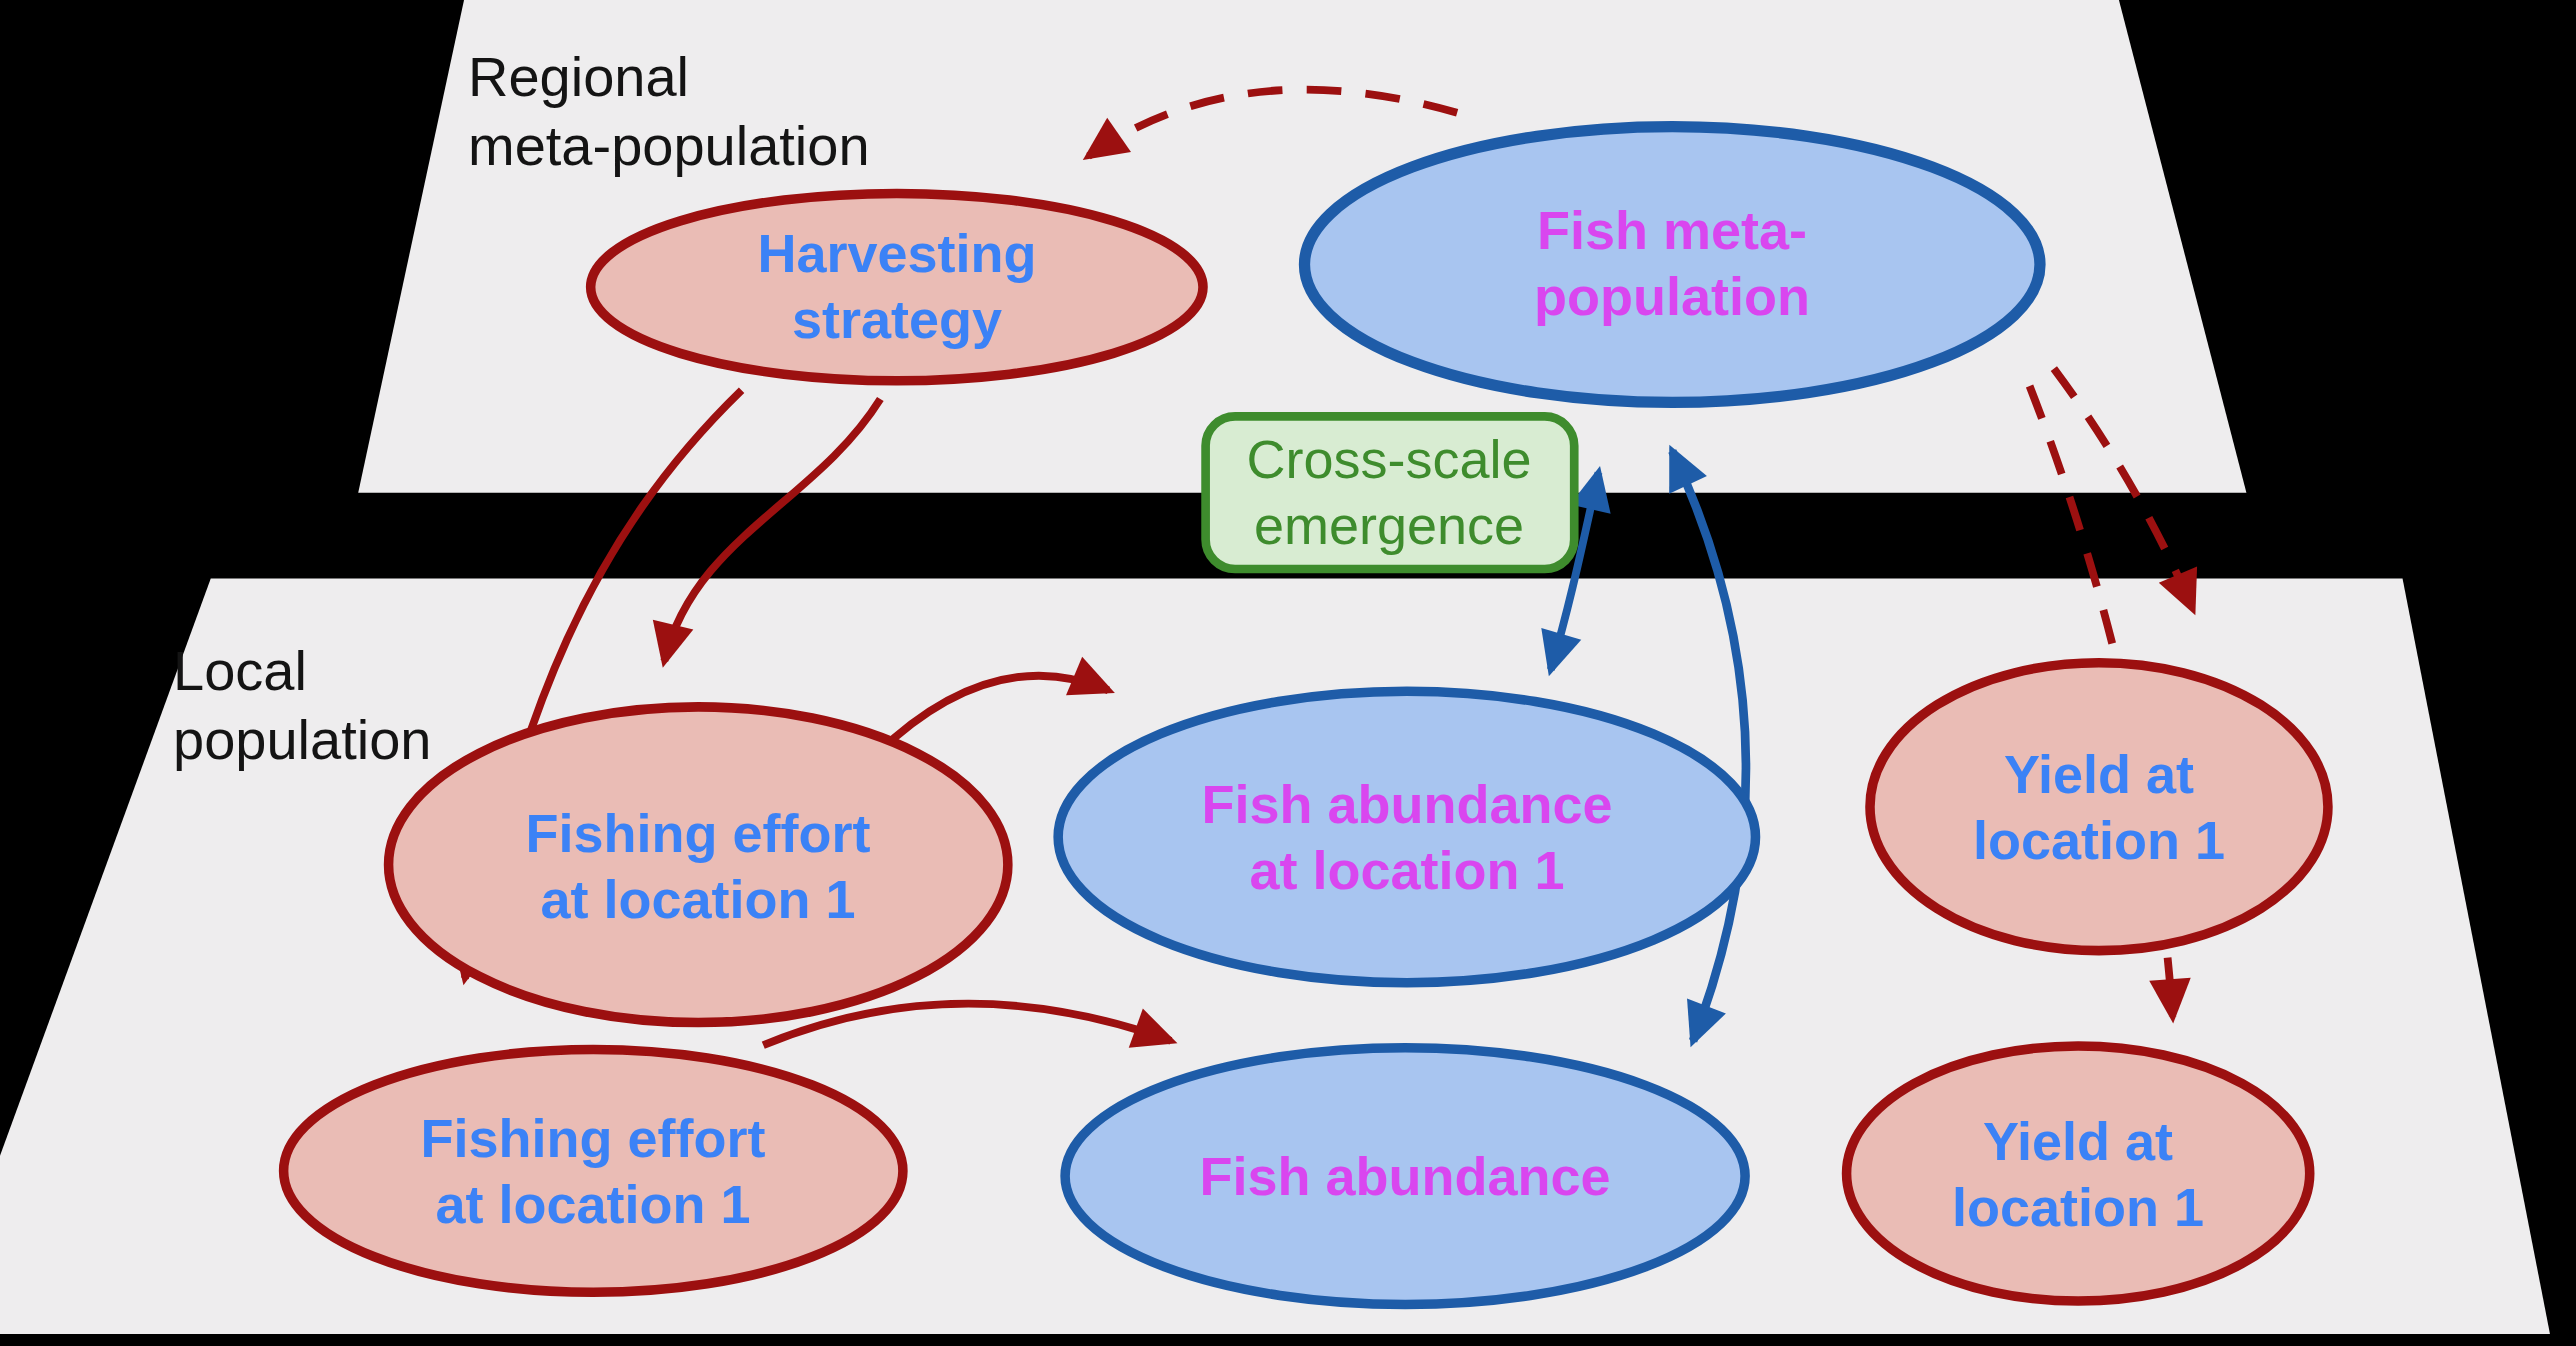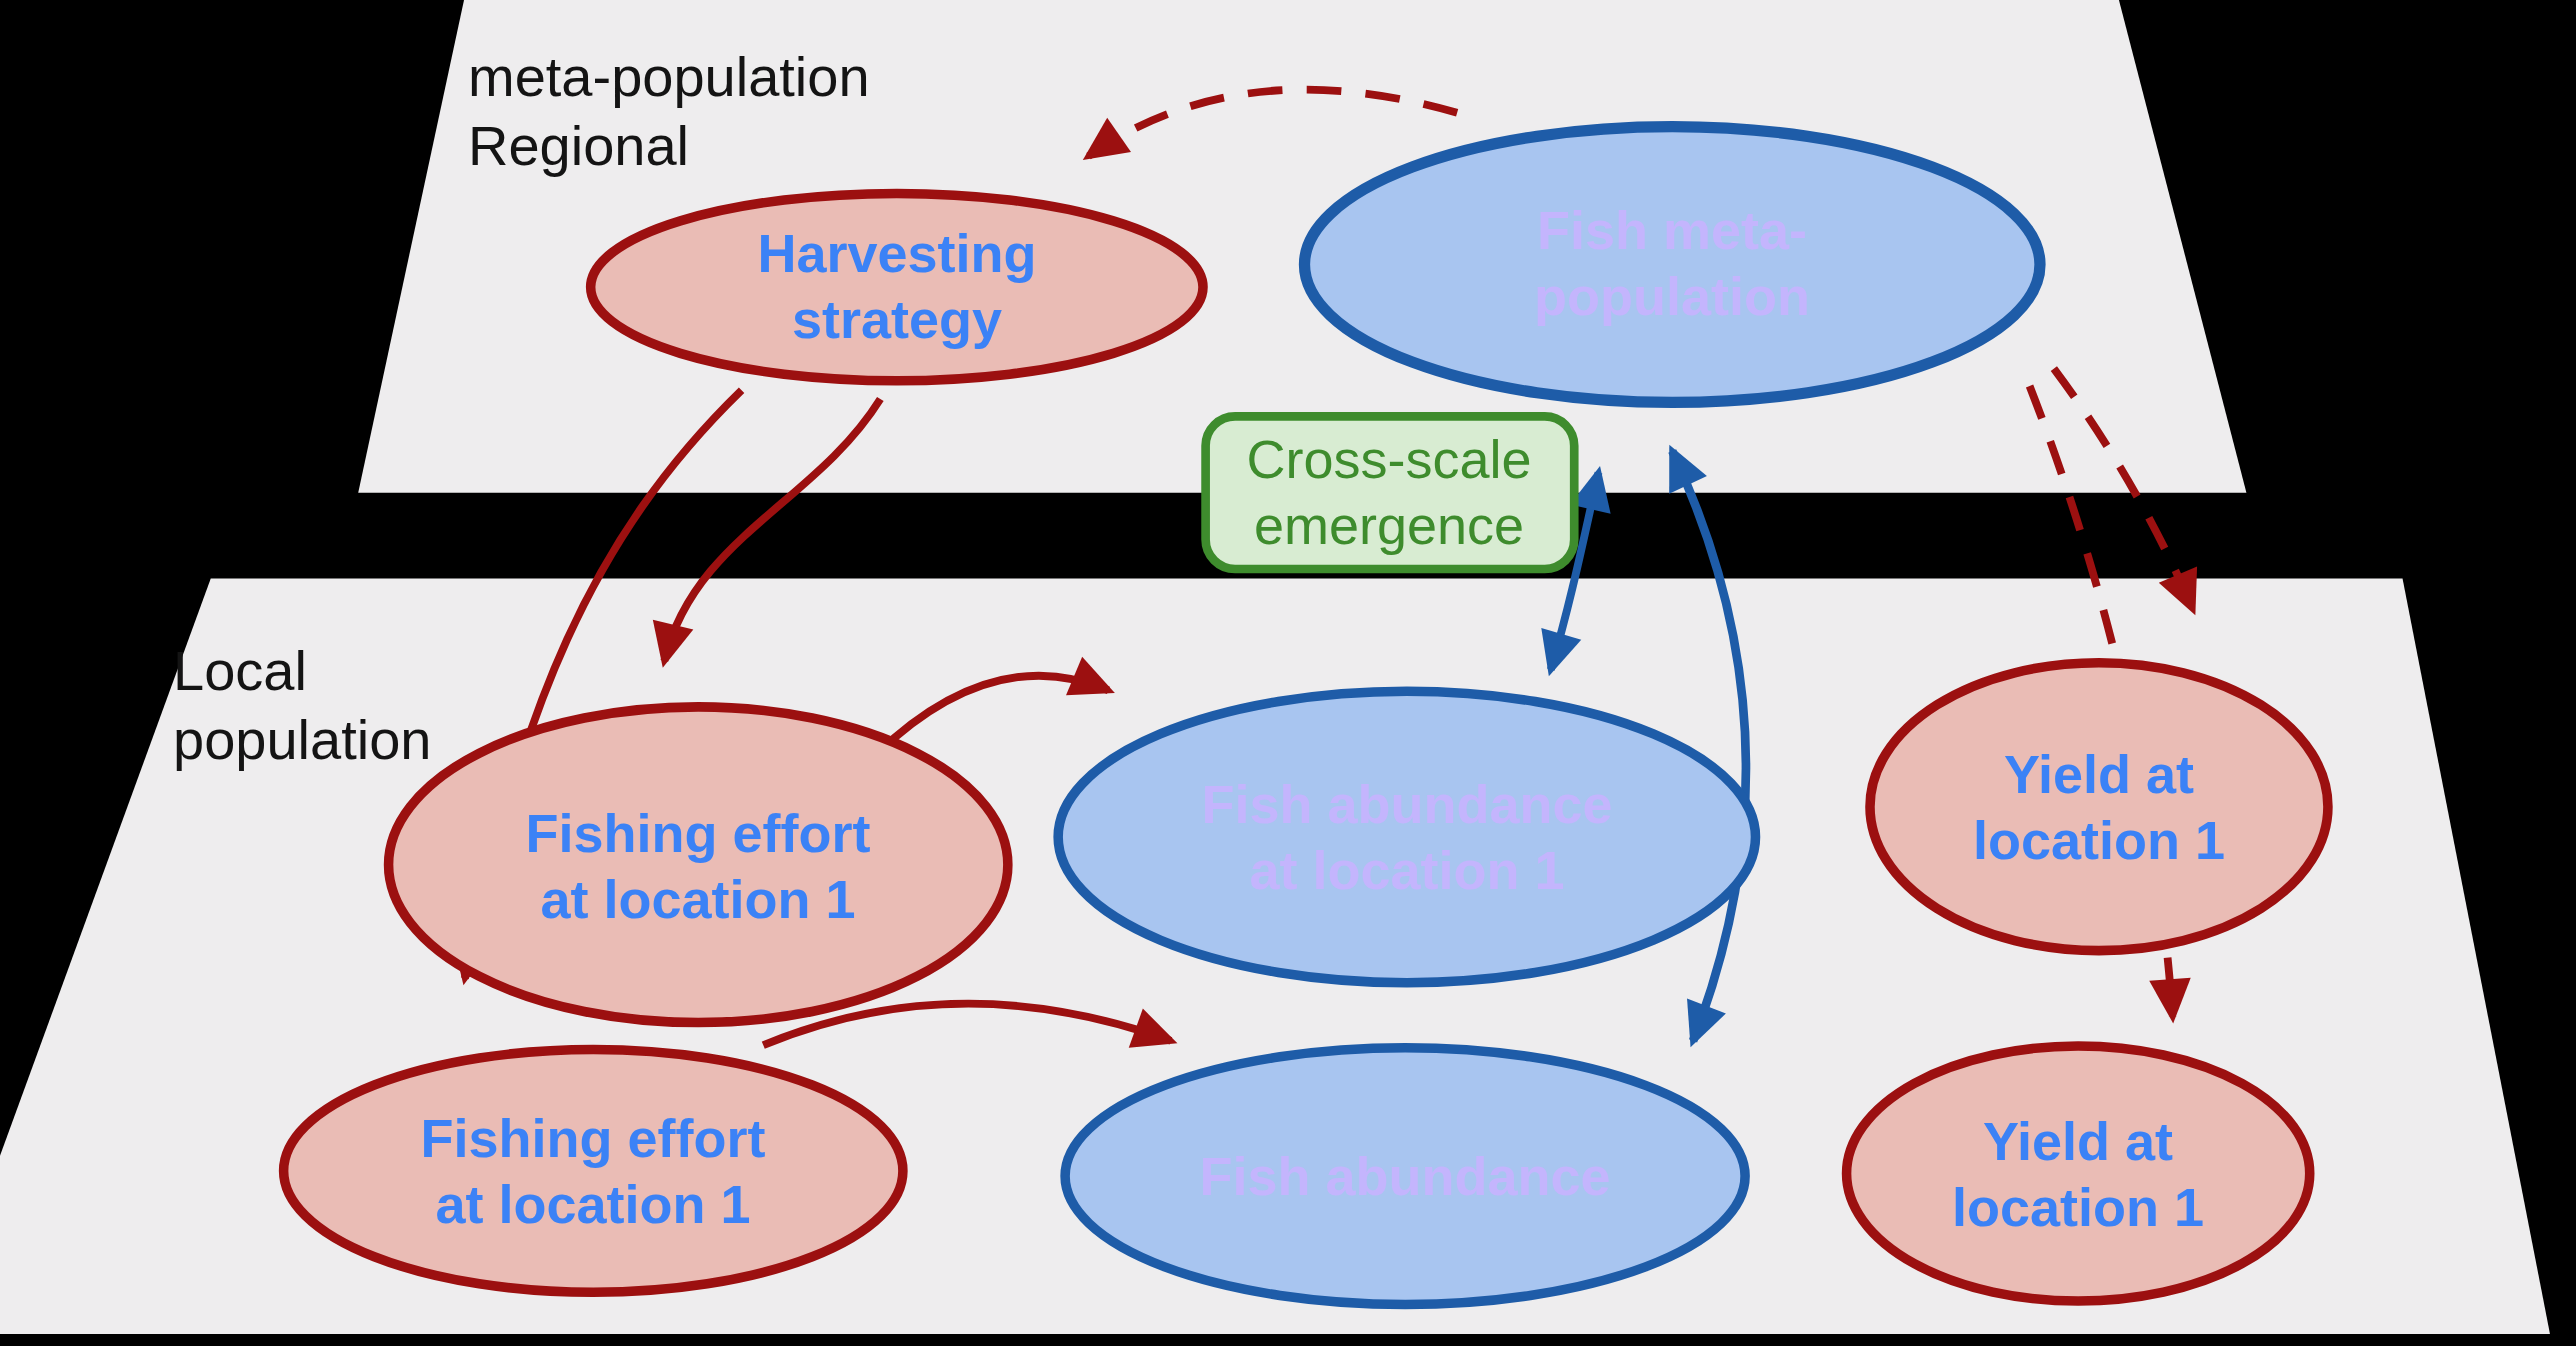--- a/index.html
+++ b/index.html
@@ -5,21 +5,21 @@
   html,body{margin:0;padding:0;background:#000;}
   .stage{position:relative;width:2576px;height:1347px;overflow:hidden;
          font-family:"Liberation Sans", sans-serif;}
   .stage svg{position:absolute;left:0;top:0;}
   .lbl{position:absolute;white-space:nowrap;}
   .lbl span{display:block;}
   .plane-label{font-size:56px;line-height:69px;font-weight:400;color:#141414;text-align:left;}
   .node-label{font-weight:700;font-size:54px;line-height:66px;text-align:center;
               transform:translate(-50%,-50%);}
   .red-text{color:#3b82f6;}
-  .blue-text{color:#c4b5fd;}
+  .blue-text{color:#d946ef;}
   .green-text{color:#3E8C2D;font-weight:400;}
 </style>
 </head>
 <body>
 
 <div class="stage">
 
   <svg width="2576" height="1347" viewBox="0 0 2970 1553">
     <defs>
       <marker id="redHead" markerUnits="userSpaceOnUse" markerWidth="64" markerHeight="56" refX="44" refY="25" orient="auto">
@@ -68,22 +68,22 @@
     <ellipse cx="805" cy="997" rx="357" ry="182" fill="#EABCB5" stroke="#9C1010" stroke-width="11"></ellipse>
     <ellipse cx="684" cy="1350" rx="357" ry="140" fill="#EABCB5" stroke="#9C1010" stroke-width="11"></ellipse>
     <ellipse cx="1622" cy="965" rx="402" ry="168" fill="#A8C5F0" stroke="#1E5CA8" stroke-width="11"></ellipse>
     <ellipse cx="1620" cy="1356" rx="392" ry="148" fill="#A8C5F0" stroke="#1E5CA8" stroke-width="11"></ellipse>
     <ellipse cx="2420" cy="930" rx="264" ry="166" fill="#EABCB5" stroke="#9C1010" stroke-width="11"></ellipse>
     <ellipse cx="2396" cy="1353" rx="267" ry="147" fill="#EABCB5" stroke="#9C1010" stroke-width="11"></ellipse>
     <rect x="1390" y="480" width="425" height="176" rx="34" fill="#D8ECD2" stroke="#3E8C2D" stroke-width="10"></rect>
   </svg>
 
   <div class="lbl plane-label" style="left:468px;top:42px;">
+    <span>Regional</span>
     <span>meta-population</span>
-    <span>Regional</span>
   </div>
 
   <div class="lbl plane-label" style="left:173px;top:636px;">
     <span>Local</span>
     <span>population</span>
   </div>
 
   <div class="lbl node-label red-text" style="left:897px;top:286px;">
     <span>Harvesting</span>
     <span>strategy</span>

